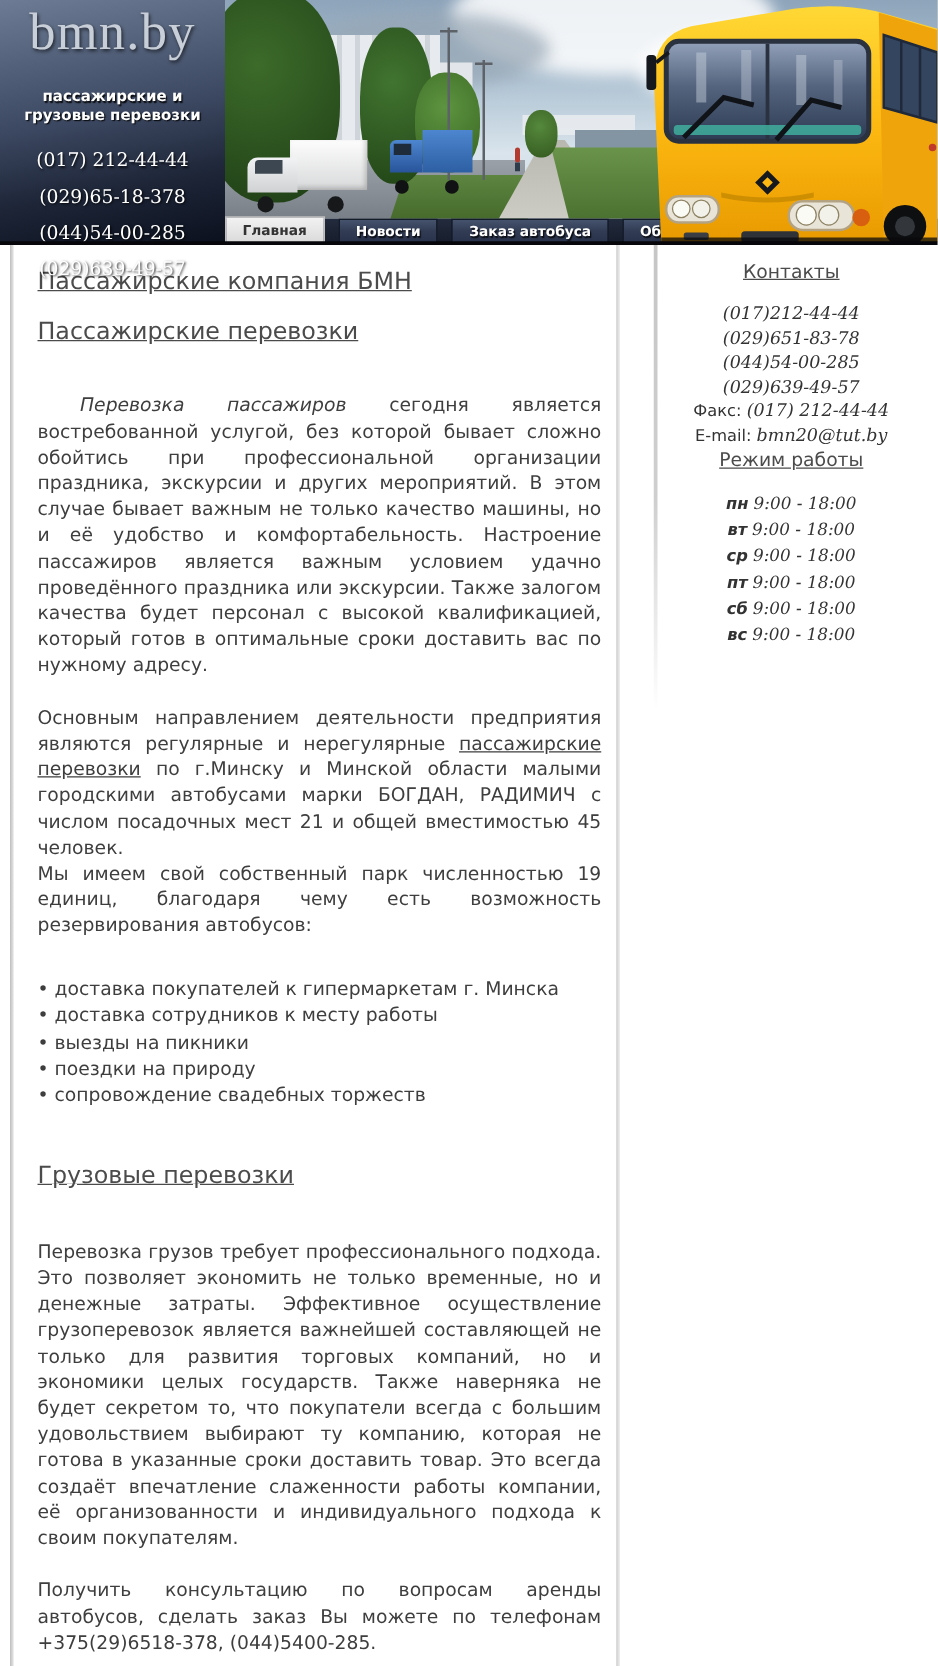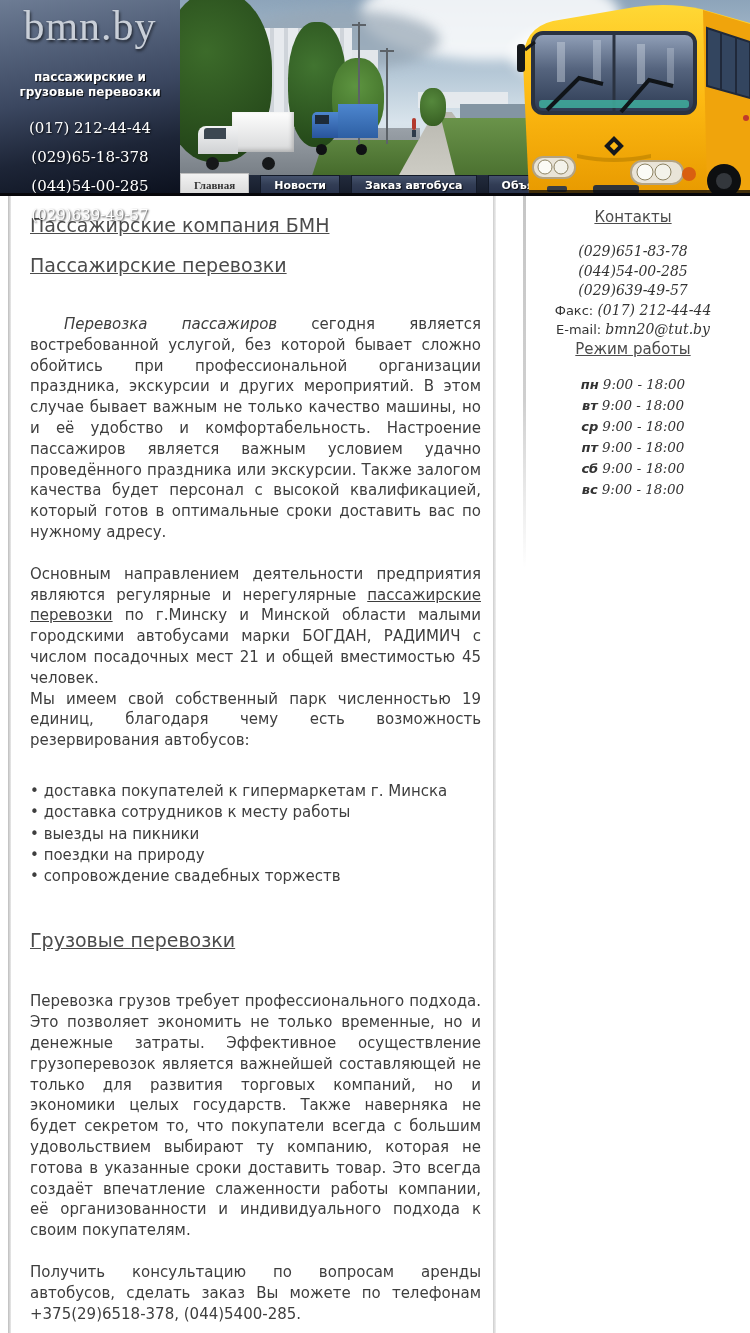--- a/index.html
+++ b/index.html
@@ -69,21 +69,21 @@
   .nav{position:absolute;left:180px;top:175px;width:570px;height:21px;
        background:linear-gradient(180deg,#222b3d,#151b29);display:flex;gap:11px;z-index:4;}
   .nav button{
     border:1px solid #131a28;height:21px;padding:0 13px;cursor:pointer;
     font-family:"DejaVu Sans",sans-serif;font-size:11px;font-weight:bold;color:#fff;
     background:linear-gradient(180deg,#46536d 0%,#323d55 45%,#27314a 100%);
     text-shadow:1px 1px 1px rgba(0,0,0,.8);
   }
   .nav button.active{
     background:linear-gradient(180deg,#f2f2f2,#d9d9d9);color:#333;text-shadow:none;
-    height:23px;margin-top:-2px;border:1px solid #bfbfbf;font-family:Liberation Serif, serif;
+    height:23px;margin-top:-2px;border:1px solid #bfbfbf;
   }
   .bus{position:absolute;right:0;top:0;width:233px;height:194px;z-index:6;}
   
   .content{position:relative;width:750px;display:flex;}
   .edge-line{position:absolute;left:8px;top:0;width:3px;height:1137px;
      background:linear-gradient(90deg,#bdbdbd,#e9e9e9);}
   .main{box-sizing:border-box;width:478px;margin-left:18px;padding:14px 15px 0 12px;
         position:relative;}
   .main::after{content:"";position:absolute;right:0;top:0;width:3px;height:1137px;
         background:linear-gradient(90deg,#cdcdcd,#f0f0f0);}
@@ -240,20 +240,21 @@
 
     <h2 class="cargo">Грузовые перевозки</h2>
 
     <p>Перевозка грузов требует профессионального подхода. Это позволяет экономить не только временные, но и денежные затраты. Эффективное осуществление грузоперевозок является важнейшей составляющей не только для развития торговых компаний, но и экономики целых государств. Также наверняка не будет секретом то, что покупатели всегда с большим удовольствием выбирают ту компанию, которая не готова в указанные сроки доставить товар. Это всегда создаёт впечатление слаженности работы компании, её организованности и индивидуального подхода к своим покупателям.</p>
     <p>Получить консультацию по вопросам аренды автобусов, сделать заказ Вы можете по телефонам +375(29)6518-378, (044)5400-285.</p>
 
   </main>
 
   <aside class="aside">
     <h3>Контакты</h3>
+    <div class="sphone">(017)212-44-44</div>
     <div class="sphone">(029)651-83-78</div>
     <div class="sphone">(044)54-00-285</div>
     <div class="sphone">(029)639-49-57</div>
     <div class="srow"><span>Факс:</span> <span class="ival">(017) 212-44-44</span></div>
     <div class="srow"><span>E-mail:</span> <span class="ival">bmn20@tut.by</span></div>
 
     <h3 class="sched-title">Режим работы</h3>
     <div class="sched"><span class="day">пн</span><span>9:00 - 18:00</span></div>
     <div class="sched"><span class="day">вт</span><span>9:00 - 18:00</span></div>
     <div class="sched"><span class="day">ср</span><span>9:00 - 18:00</span></div>

